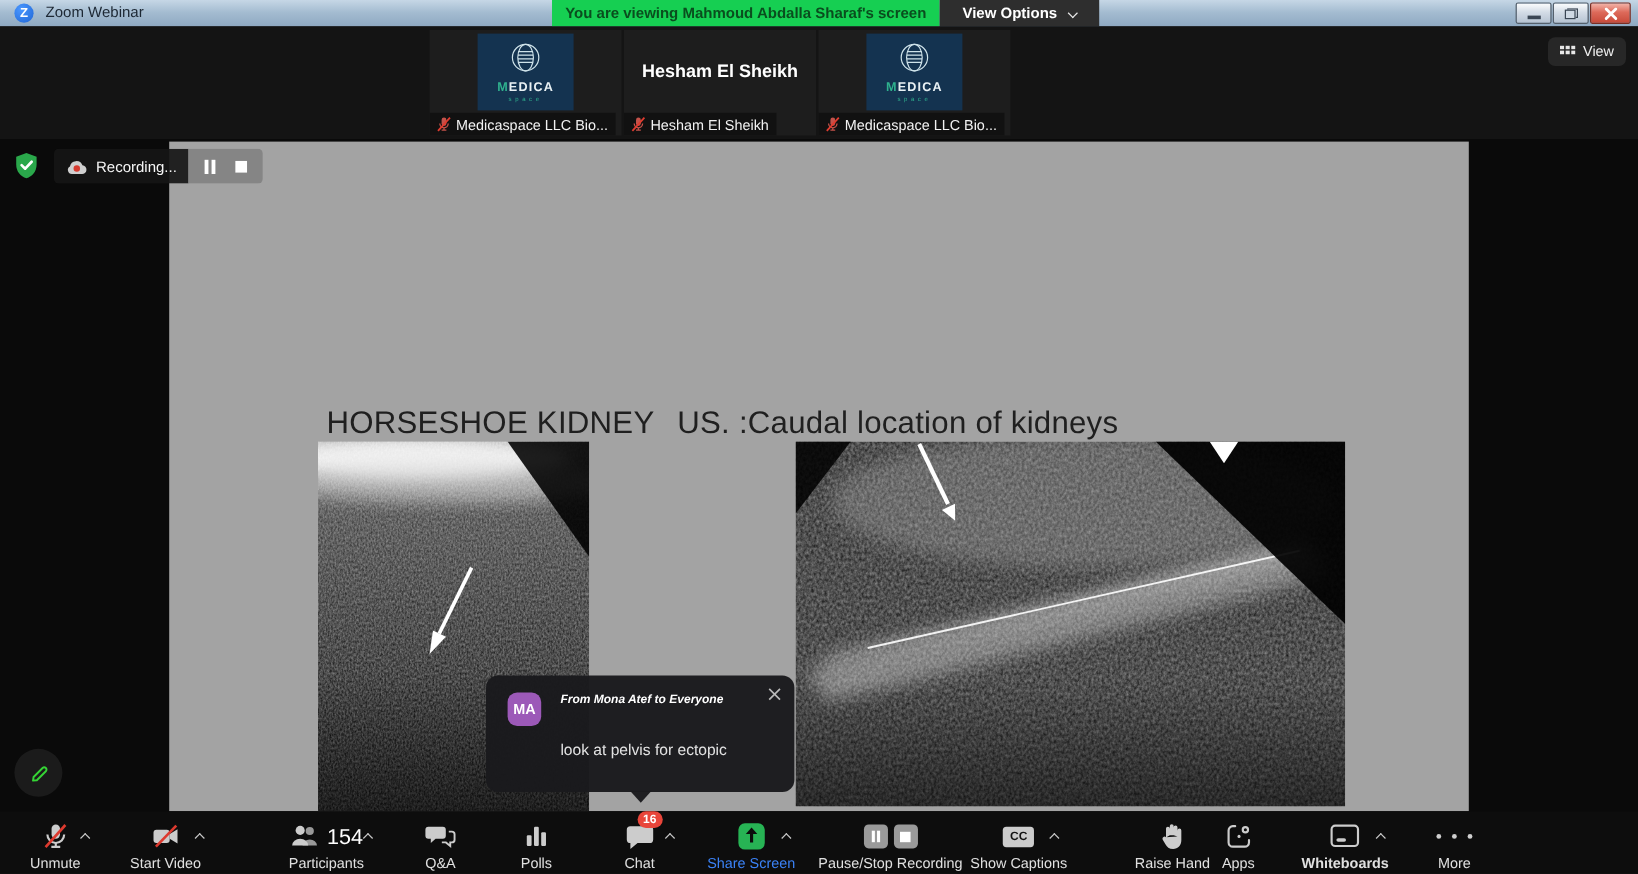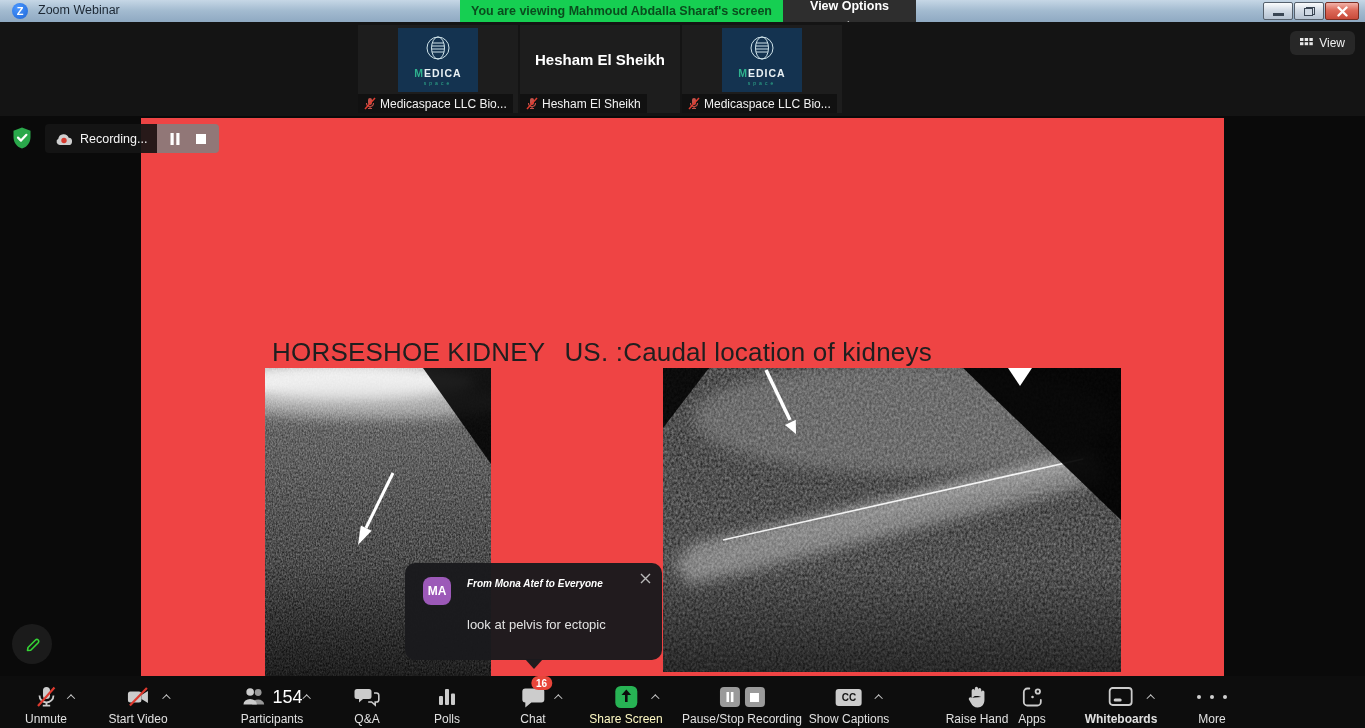--- a/index.html
+++ b/index.html
@@ -12,21 +12,21 @@
     background:linear-gradient(#c6d7e6, #a3bbd0 48%, #8fa9c2); border-bottom:1px solid #5f7касc; }
   .titlebar-inner { position:relative; width:100%; height:100%; }
   .zoom-logo { position:absolute; left:12px; top:3px; width:16px; height:16px; border-radius:50%;
     background:radial-gradient(circle at 35% 30%, #4a97ff, #1f66d6); color:#fff; font-size:11px; font-weight:bold;
     display:flex; align-items:center; justify-content:center; }
   .app-title { position:absolute; left:38px; top:3px; font-size:12.5px; color:#1c2733; }
   .banner { position:absolute; left:460px; top:0; width:323px; height:22px; background:#16cf52;
     display:flex; align-items:center; justify-content:center; }
   .banner span { font-size:12.5px; font-weight:bold; color:#0a4d1e; }
   .view-options { position:absolute; left:783px; top:0; width:133px; height:22px; background:#2e2e2e;
-    display:flex; align-items:center; justify-content:center; gap:10px; cursor:pointer;flex-direction:column; }
+    display:flex; align-items:center; justify-content:center; gap:10px; cursor:pointer; }
   .view-options span { color:#fff; font-size:12.5px; font-weight:bold; }
   .chev { display:inline-block; width:6px; height:6px; border-left:1.6px solid #c9c9c9; border-top:1.6px solid #c9c9c9; }
   .chev.up { transform:rotate(45deg) translate(1px,1px); }
   .chev.down { transform:rotate(225deg); }
   .chev.white { border-color:#e8e8e8; }
   .win-btns { position:absolute; right:6px; top:2px; display:flex; gap:1px; }
   .win-btn { width:30px; height:18px; border:1px solid #55606c; border-radius:2px;
     background:linear-gradient(#fbfcfd, #d3dce6 45%, #b6c3d2); display:flex; align-items:center; justify-content:center; cursor:pointer; }
   .win-btn.close { width:34px; background:linear-gradient(#f2b3a9, #dd6a5a 45%, #c84a3a); border-color:#7c2d22; }
   .glyph-min { width:11px; height:3px; background:#3a4654; margin-top:6px; }
@@ -47,21 +47,21 @@
   .medica-logo { width:80px; height:64px; background:#143350; display:flex; flex-direction:column; align-items:center; justify-content:center; }
   .medica-word { font-size:10.5px; font-weight:bold; letter-spacing:1px; color:#e9f1f4; margin-top:1px; }
   .medica-word .m { color:#2fb18e; }
   .medica-sub { font-size:5px; letter-spacing:3px; color:#2fb18e; margin-top:1px; }
   .view-btn { position:absolute; right:10px; top:9px; height:24px; padding:0 10px; background:#272727; border-radius:6px;
     display:flex; align-items:center; gap:6px; cursor:pointer; }
   .view-btn span { color:#f0f0f0; font-size:12px; }
 
   
   .main { position:absolute; left:0; top:116px; width:1365px; height:560px; background:#0a0a0a; }
-  .slide { position:absolute; left:141px; top:2px; width:1083px; height:558px; background:#ef4444; }
+  .slide { position:absolute; left:141px; top:2px; width:1083px; height:558px; background:#a3a3a3; }
   .slide-title { position:absolute; left:131px; top:219px; display:flex; gap:19px; color:#1f1f1f;
     font-size:26px; letter-spacing:0.2px; }
   .us { position:absolute; display:block; }
 
   
   .shield { position:absolute; left:10px; top:126px; width:24px; height:24px; cursor:pointer; }
   .rec-pill { position:absolute; left:45px; top:124px; height:29px; display:flex; border-radius:4px; overflow:hidden; }
   .rec-left { display:flex; align-items:center; gap:7px; padding:0 10px 0 9px; background:rgba(22,22,22,0.92); }
   .rec-left span { color:#f5f5f5; font-size:12.5px; }
   .rec-right { display:flex; align-items:center; gap:6px; padding:0 8px; background:rgba(128,128,128,0.85); }
@@ -82,21 +82,21 @@
   .cp-header { color:#fff; font-weight:bold; font-size:10px; line-height:1.35; width:150px;font-style:italic; }
   .cp-msg { color:#e3e3e3; font-size:13px; margin:12px 0 0 44px; }
   .cp-close { position:absolute; right:9px; top:7px; width:16px; height:16px; display:flex; align-items:center; justify-content:center; cursor:pointer; }
 
   
   .toolbar { position:absolute; left:0; top:676px; width:1365px; height:52px; background:#0d0d0d; }
   .tb-item { position:absolute; top:8px; display:flex; flex-direction:column; align-items:center;
     transform:translateX(-50%); cursor:pointer; }
   .tb-iconrow { position:relative; height:26px; display:flex; align-items:center; gap:5px; }
   .tb-label { margin-top:2px; color:#e0e0e0; font-size:12px; white-space:nowrap; }
-  .tb-label.green { color:#fef9c3; }
+  .tb-label.green { color:#3b82f6; }
   .tb-chev { position:absolute; top:10px; cursor:pointer; }
   .count { color:#fff; font-size:18px; }
   .badge { position:absolute; top:-8px; left:10px; min-width:21px; height:14px; border-radius:8px; background:#e8453a;
     color:#fff; font-size:10px; font-weight:bold; display:flex; align-items:center; justify-content:center; padding:0 4px; }
   .cc-box { width:26px; height:17px; border-radius:3px; background:#cccccc; color:#141414; font-weight:bold;
     font-size:10px; display:flex; align-items:center; justify-content:center; }
   .gray-sq { width:20px; height:20px; border-radius:4px; background:#9a9a9a; display:flex; align-items:center; justify-content:center; }
   .dots span { display:inline-block; width:4px; height:4px; border-radius:50%; background:#cfcfcf; margin:0 2px; }
 </style>
 </head>

